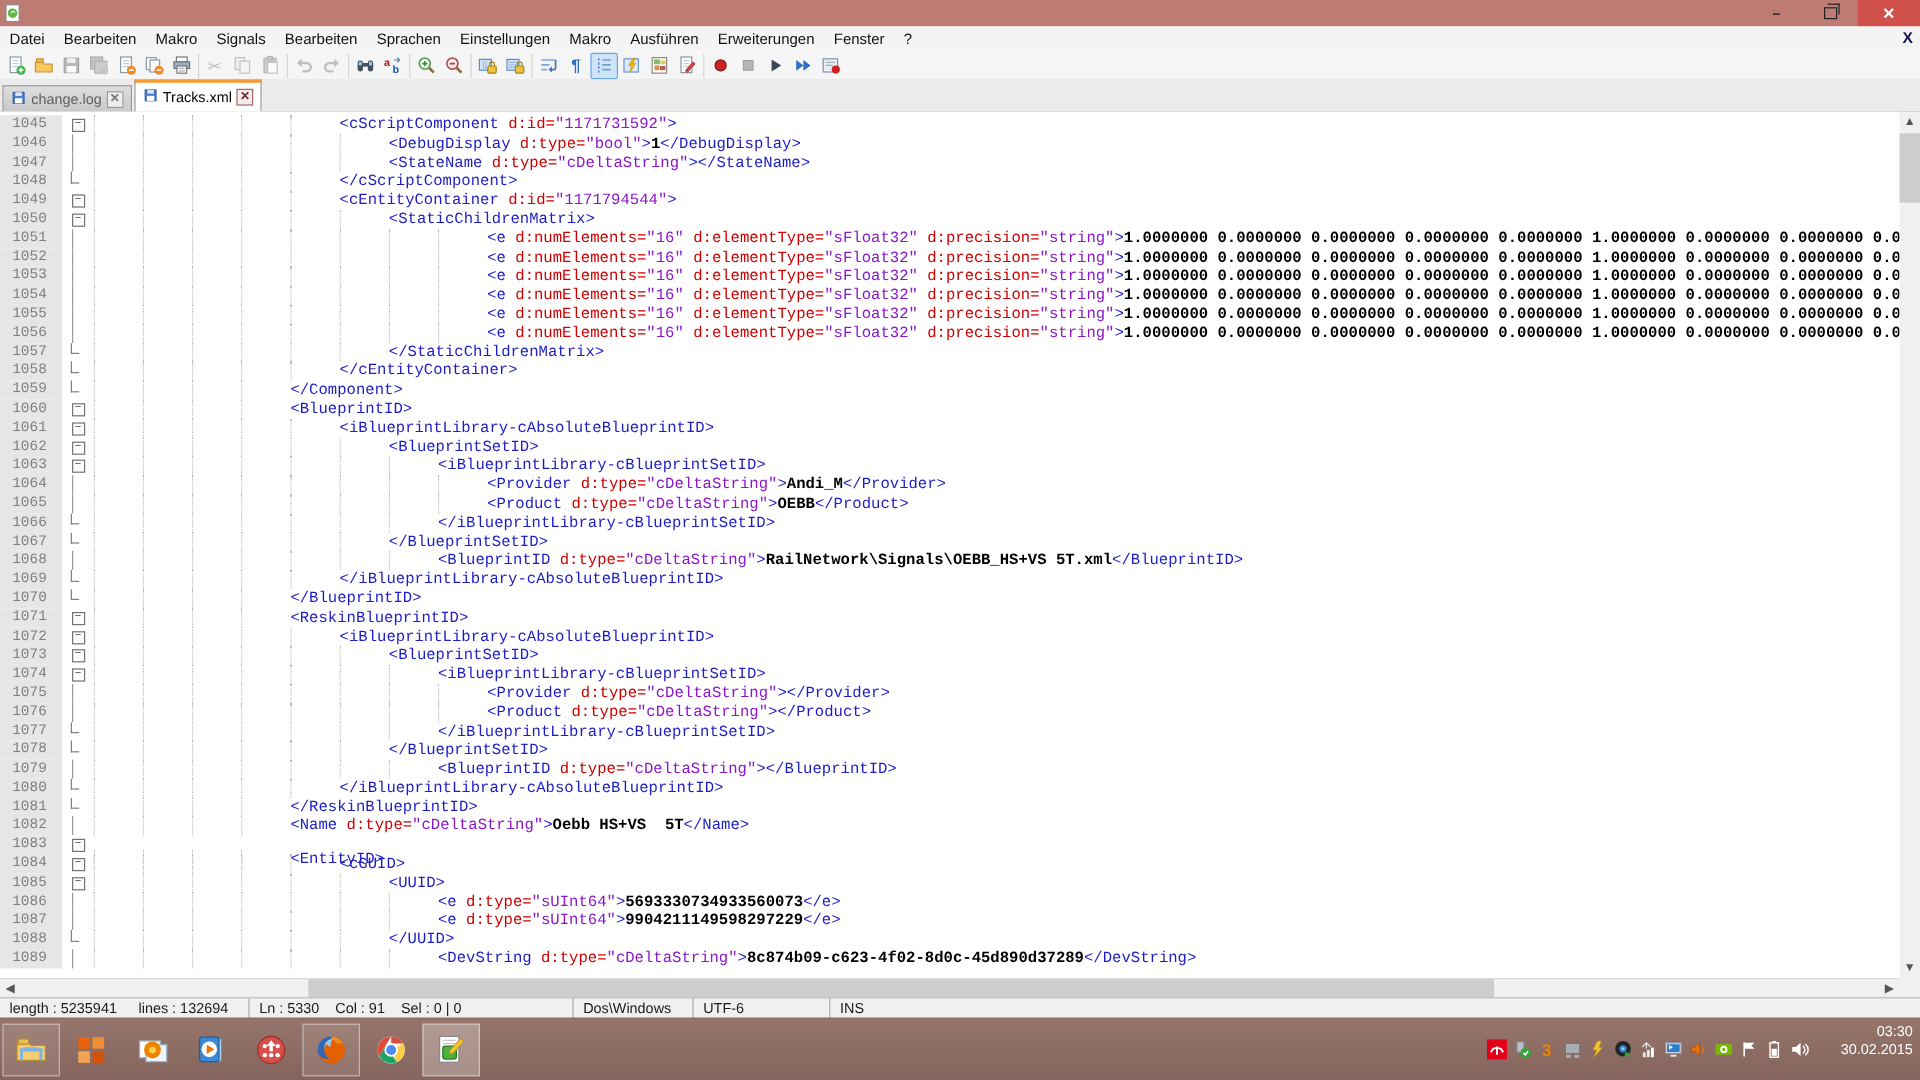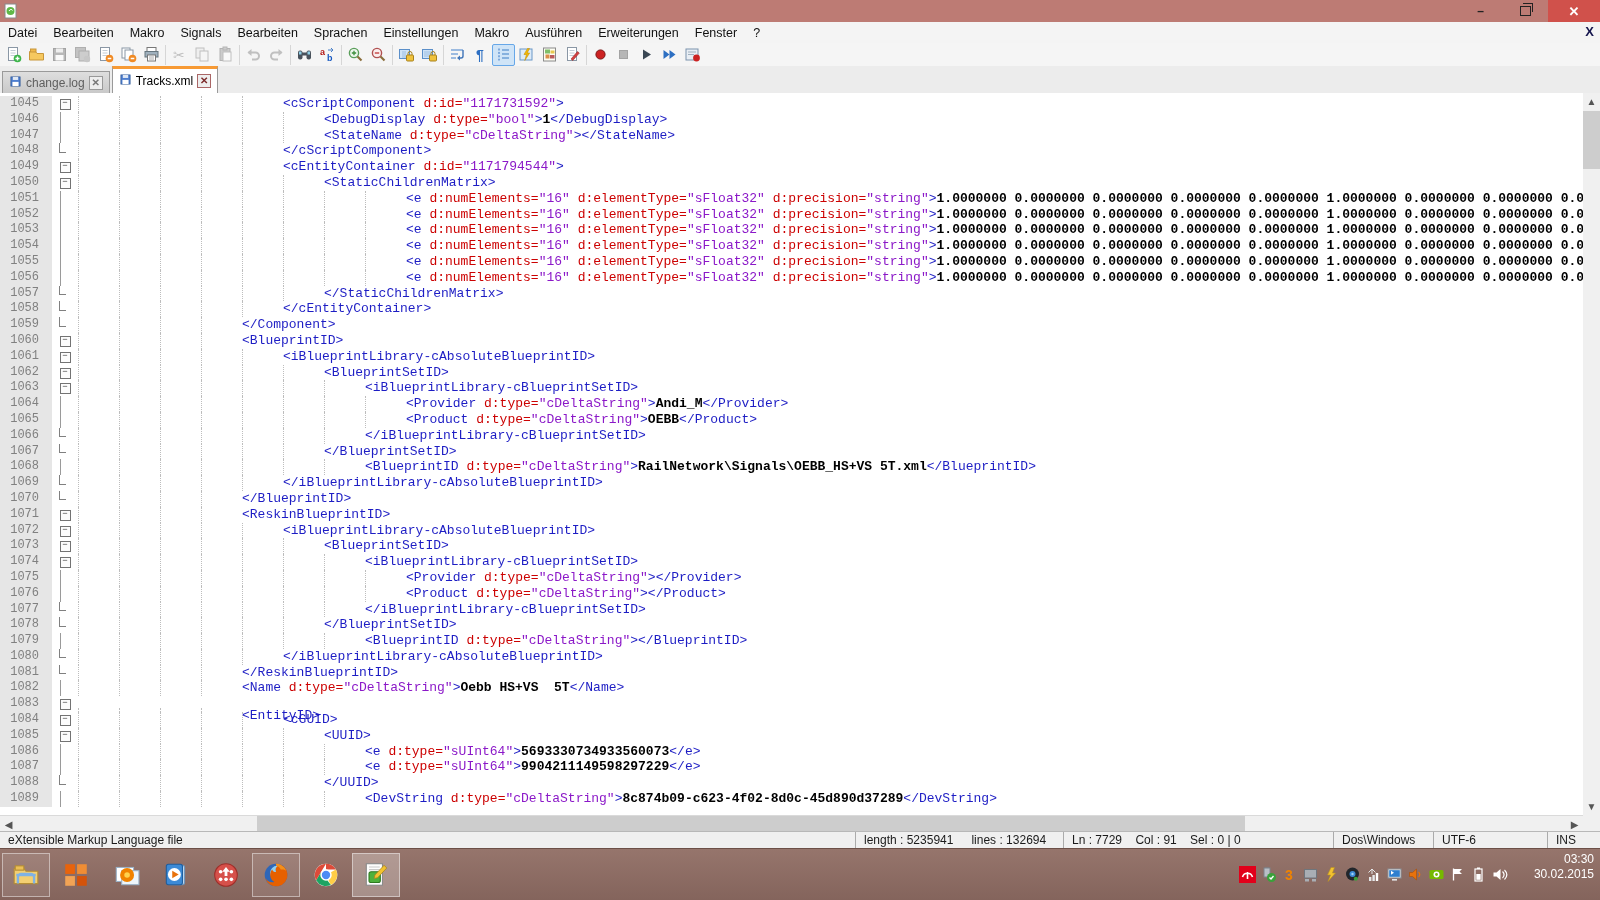--- a/index.html
+++ b/index.html
@@ -419,29 +419,26 @@
   <div class="arr" style="bottom:0">▼</div>
 </div>
 <div class="hscroll">
   <div class="arr" style="left:0">◀</div>
   <div class="thumb"></div>
   <div class="arr" style="right:0">▶</div>
 </div>
 <div class="corner"></div>
 
 <div class="statusbar">
-  <div class="sseg" style="width:856px">
-    <span>eXtensible Markup Language file</span>
-  </div>
   <div class="sseg" style="width:208px;gap:18px">
     <span>length : 5235941</span>
       <span>lines : 132694</span>
   </div>
   <div class="sseg" style="width:270px;white-space:pre">
-    <span>Ln : 7729    Col : 91    Sel : 0 | 0</span>
+    <span>Ln : 5330    Col : 91    Sel : 0 | 0</span>
   </div>
   <div class="sseg" style="width:100px">
     <span>Dos\Windows</span>
   </div>
   <div class="sseg" style="width:114px">
     <span>UTF-6</span>
   </div>
   <div class="sseg" style="flex:1">
     <span>INS</span>
   </div>

